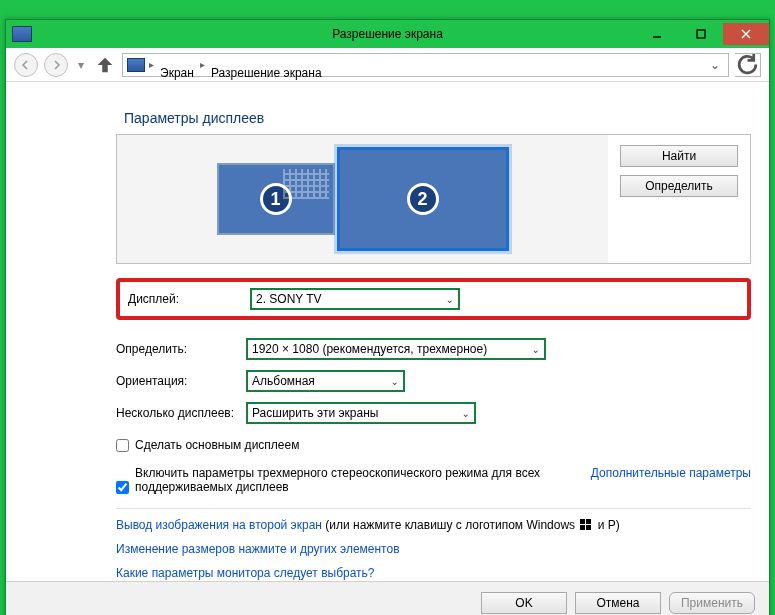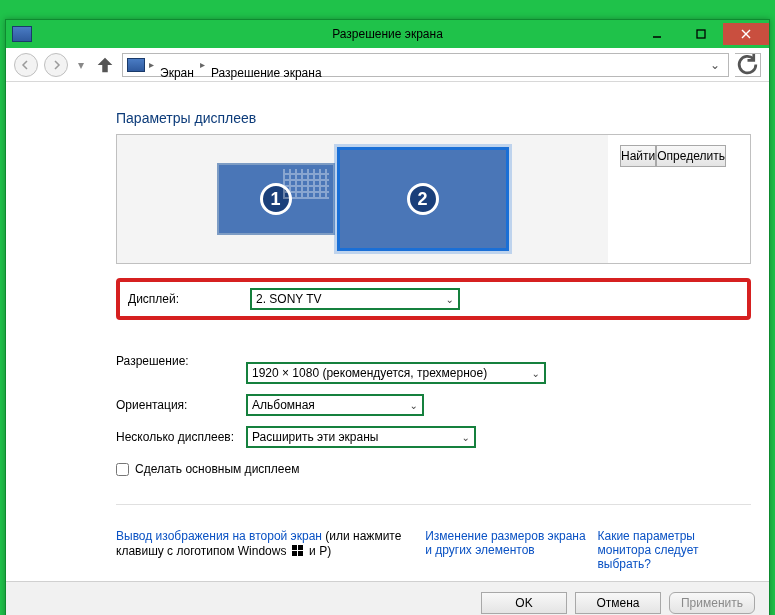--- a/index.html
+++ b/index.html
@@ -23,51 +23,51 @@
 .addressbar { flex: 1; height: 24px; border: 1px solid #b8b8b8; display: flex; align-items: center; padding: 0 4px; gap: 4px; }
 .addressbar .addr-icon { width: 18px; height: 14px; background: linear-gradient(#4a7cc4,#2f5a9e); border: 1px solid #1a3a6a; }
 .addressbar .crumb { color: #000; padding: 0 2px; margin-top: 16px; }
 .addressbar .sep { color: #666; font-size: 10px; }
 .addressbar .drop-end { margin-left:auto; color:#555; padding:0 4px; }
 .refresh { width: 26px; height: 24px; border: 1px solid #b8b8b8; border-left: none; display:flex; align-items:center; justify-content:center; color:#555; }
 .searchbox { width: 200px; height: 24px; border: 1px solid #b8b8b8; background:#fff; padding:0 6px; color:#7c7c7c; font-style: italic; }
 
 .content { position: absolute; top: 62px; left: 0; right: 0; bottom: 42px; overflow: auto; padding: 10px 18px 10px 110px; }
 
-h2.section-title { color: #0d3c7a; font-size: 14px; font-weight: normal; margin: 18px 0 8px; }
+h2.section-title { color: #0d3c7a; font-size: 14px; font-weight: normal; margin: 18px 8px 8px; }
 
 .monitor-area { border: 1px solid #c0c0c0; height: 130px; display:flex; align-items:stretch; }
 .monitors { flex:1; background:#f4f4f4; display:flex; align-items:center; justify-content:center; gap:2px; padding:10px; }
 .monitor { position:relative; background:#4a76b7; border:2px solid #7d9cc4; display:flex; align-items:center; justify-content:center; }
 .monitor.m1 { width:118px; height:72px; }
 .monitor.m2 { width:172px; height:104px; border:3px solid #1a6fd6; box-shadow: 0 0 0 3px rgba(26,111,214,.25); }
 .monitor .num { width:32px; height:32px; border-radius:50%; background:#1a3f7a; border:3px solid #fff; color:#fff; font-size:18px; font-weight:bold; display:flex; align-items:center; justify-content:center; }
 .monitor .deco { position:absolute; right:4px; top:4px; width:46px; height:30px; background:
   repeating-linear-gradient(90deg,#fff 0 2px, transparent 2px 6px),
   repeating-linear-gradient(0deg,#fff 0 2px, transparent 2px 6px); opacity:.35; }
-.monitor-btns { width:142px; padding:10px 12px; display:flex; flex-direction:row; }
+.monitor-btns { width:142px; padding:10px 12px; display:flex; flex-direction:column; gap:8px; }
 .mbtn { height:22px; border:1px solid #a8a8a8; background:linear-gradient(#f8f8f8,#e4e4e4); cursor:pointer; }
 
 .form { margin-top: 18px; display:grid; grid-template-columns: 130px 1fr; row-gap: 10px; align-items:center; }
 .form label { color:#000; }
 .select { height:22px; border:2px solid #15803d; background:#fff; padding:0 4px; display:flex; align-items:center; justify-content:space-between; color:#000; cursor:pointer; }
 .select .chev { font-size:10px; color:#444; }
-.w210 { width:210px; } .w300 { width:300px;margin-top:24px; } .w180 { width:178px; } .w230 { width:230px;gap:12px; }
+.w210 { width:210px; } .w300 { width:300px; } .w180 { width:159px; } .w230 { width:230px;gap:12px; }
 
 .highlight { border: 4px solid #d62020; border-radius:4px; padding: 6px 8px; margin-top: 14px; display:grid; grid-template-columns: 122px 1fr; align-items:center; }
 
 .chk-row { display:flex; align-items:flex-end; gap:6px; margin-top:14px; }
 .chk-row input { margin-top:1px; }
 .chk-row .text { max-width: 420px; }
 
 .links-row { margin-top:14px; display:flex; justify-content:space-between; align-items:flex-start; }
 a.link { color:#0a52c4; text-decoration:none; cursor:pointer; }
 .plain { color:#000; }
 
-.links-block { margin-top:24px; display:flex; flex-direction:row; gap:10px; }
+.links-block { margin-top:8px; display:flex; flex-direction:column; gap:10px; }
 .win-glyph { display:inline-block; width:12px; height:12px; position:relative; top:2px; margin:0 2px; }
 .win-glyph span { position:absolute; width:5px; height:5px; background:#000; }
 .win-glyph .a{left:0;top:0;} .win-glyph .b{left:6px;top:0;} .win-glyph .c{left:0;top:6px;} .win-glyph .d{left:6px;top:6px;}
 
 .footer { position:absolute; left:0; right:0; bottom:0; height:42px; border-top:1px solid #d0d0d0; background:#f1f1f1; display:flex; align-items:center; justify-content:flex-end; gap:8px; padding:0 14px; }
 .footer button { height:22px; width:86px; border:1px solid #a8a8a8; background:linear-gradient(#f8f8f8,#e4e4e4); cursor:pointer; }
 .footer button.disabled { color:#8a8a8a; cursor:default;border-radius:6px; }
 
 hr.sep-line { border:none; border-top:1px solid #e0e0e0; margin-top:14px; }
 </style>
@@ -153,21 +153,21 @@
 
     <div class="highlight">
       <label>Дисплей:</label>
       <div class="select w210">
         <span>2. SONY TV</span>
         <span class="chev">⌄</span>
       </div>
     </div>
 
     <div class="form">
-      <label>Разрешение:</label>
+      <label>Определить:</label>
       <div class="select w300">
         <span>1920 × 1080 (рекомендуется, трехмерное)</span>
         <span class="chev">⌄</span>
       </div>
 
       <label>Ориентация:</label>
       <div class="select w180">
         <span>Альбомная</span>
         <span class="chev">⌄</span>
       </div>
@@ -178,32 +178,37 @@
         <span class="chev">⌄</span>
       </div>
     </div>
 
     <div class="chk-row">
       <input type="checkbox" style="">
       <span class="text">Сделать основным дисплеем</span>
     </div>
 
     <div class="links-row">
+      <div class="chk-row" style="margin-top:0;">
+        <input type="checkbox" checked="" style="">
+        <span class="text">Включить параметры трехмерного стереоскопического режима для всех поддерживаемых дисплеев</span>
+      </div>
+      <a class="link">Дополнительные параметры</a>
     </div>
 
     <hr class="sep-line">
 
     <div class="links-block">
       <div>
         <a class="link">Вывод изображения на второй экран</a>
         <span class="plain"> (или нажмите клавишу с логотипом Windows </span>
         <span class="win-glyph"><span class="a"></span><span class="b"></span><span class="c"></span><span class="d"></span></span>
         <span class="plain"> и P)</span>
       </div>
-      <a class="link">Изменение размеров экрана и других элементов</a>
+      <a class="link">Изменение размеров нажмите и других элементов</a>
       <a class="link">Какие параметры монитора следует выбрать?</a>
     </div>
   </div>
 
   <div class="footer">
     <button>OK</button>
     <button>Отмена</button>
     <button class="disabled">Применить</button>
   </div>
 </div>

